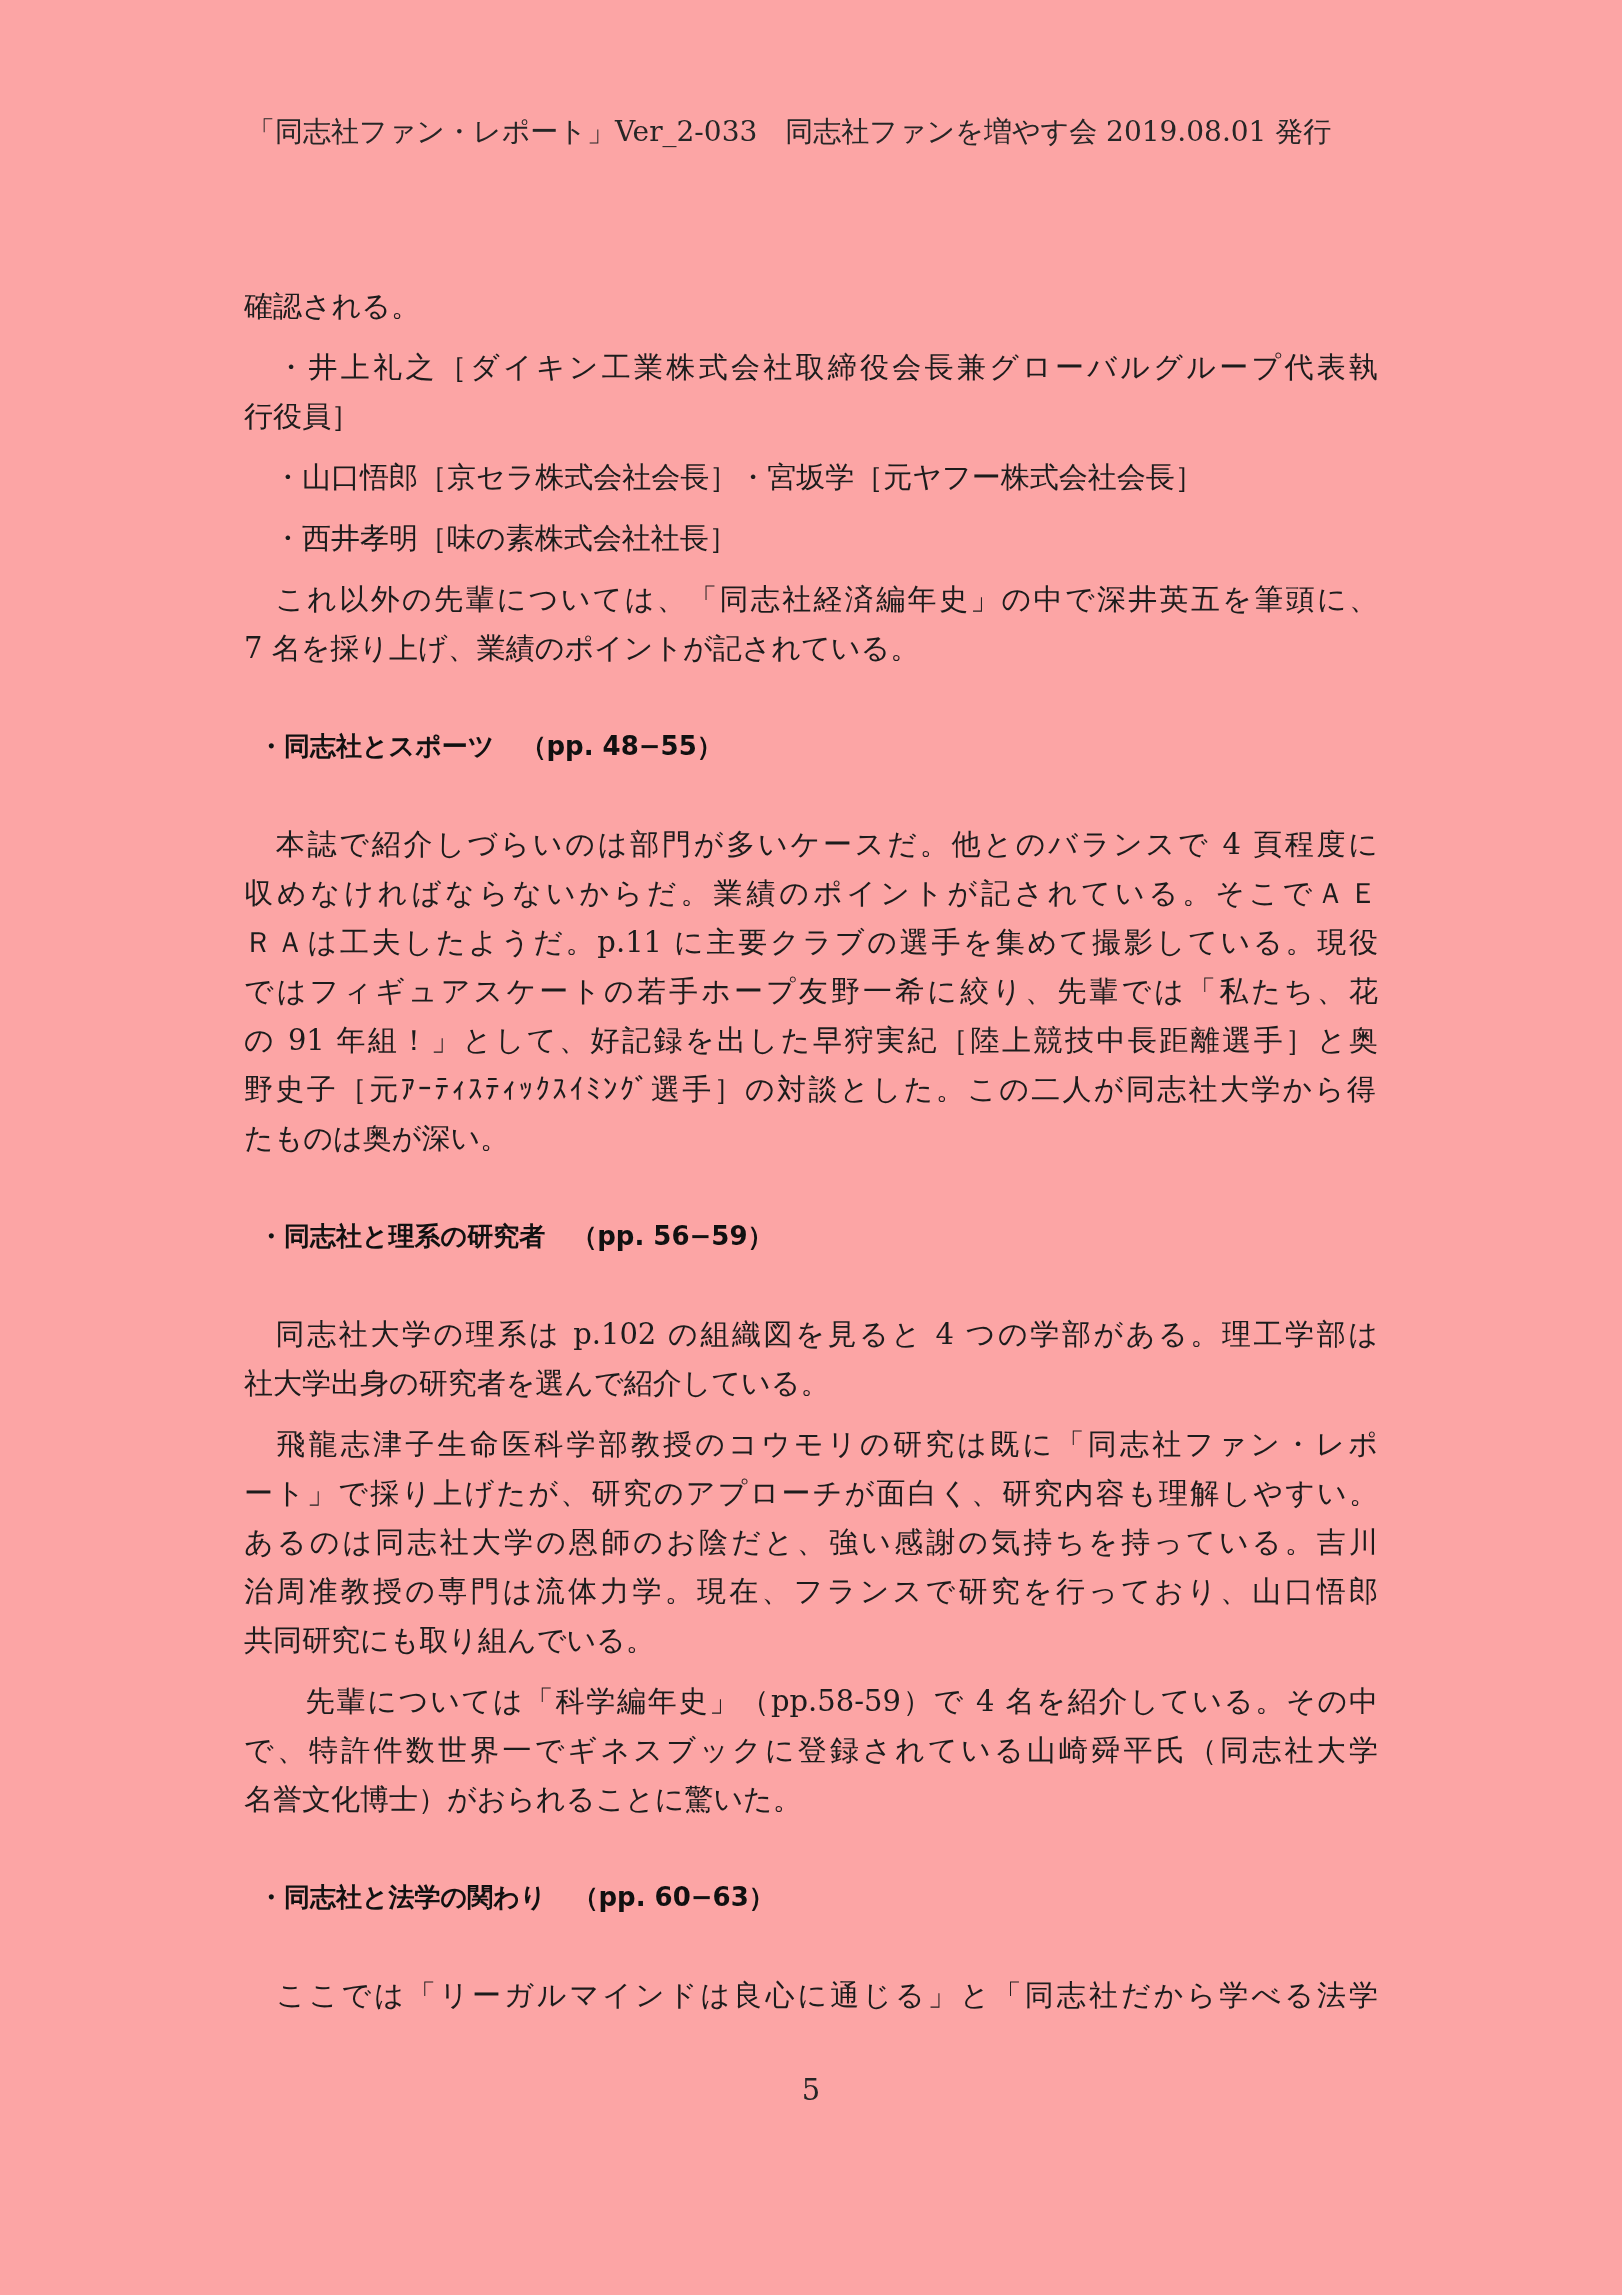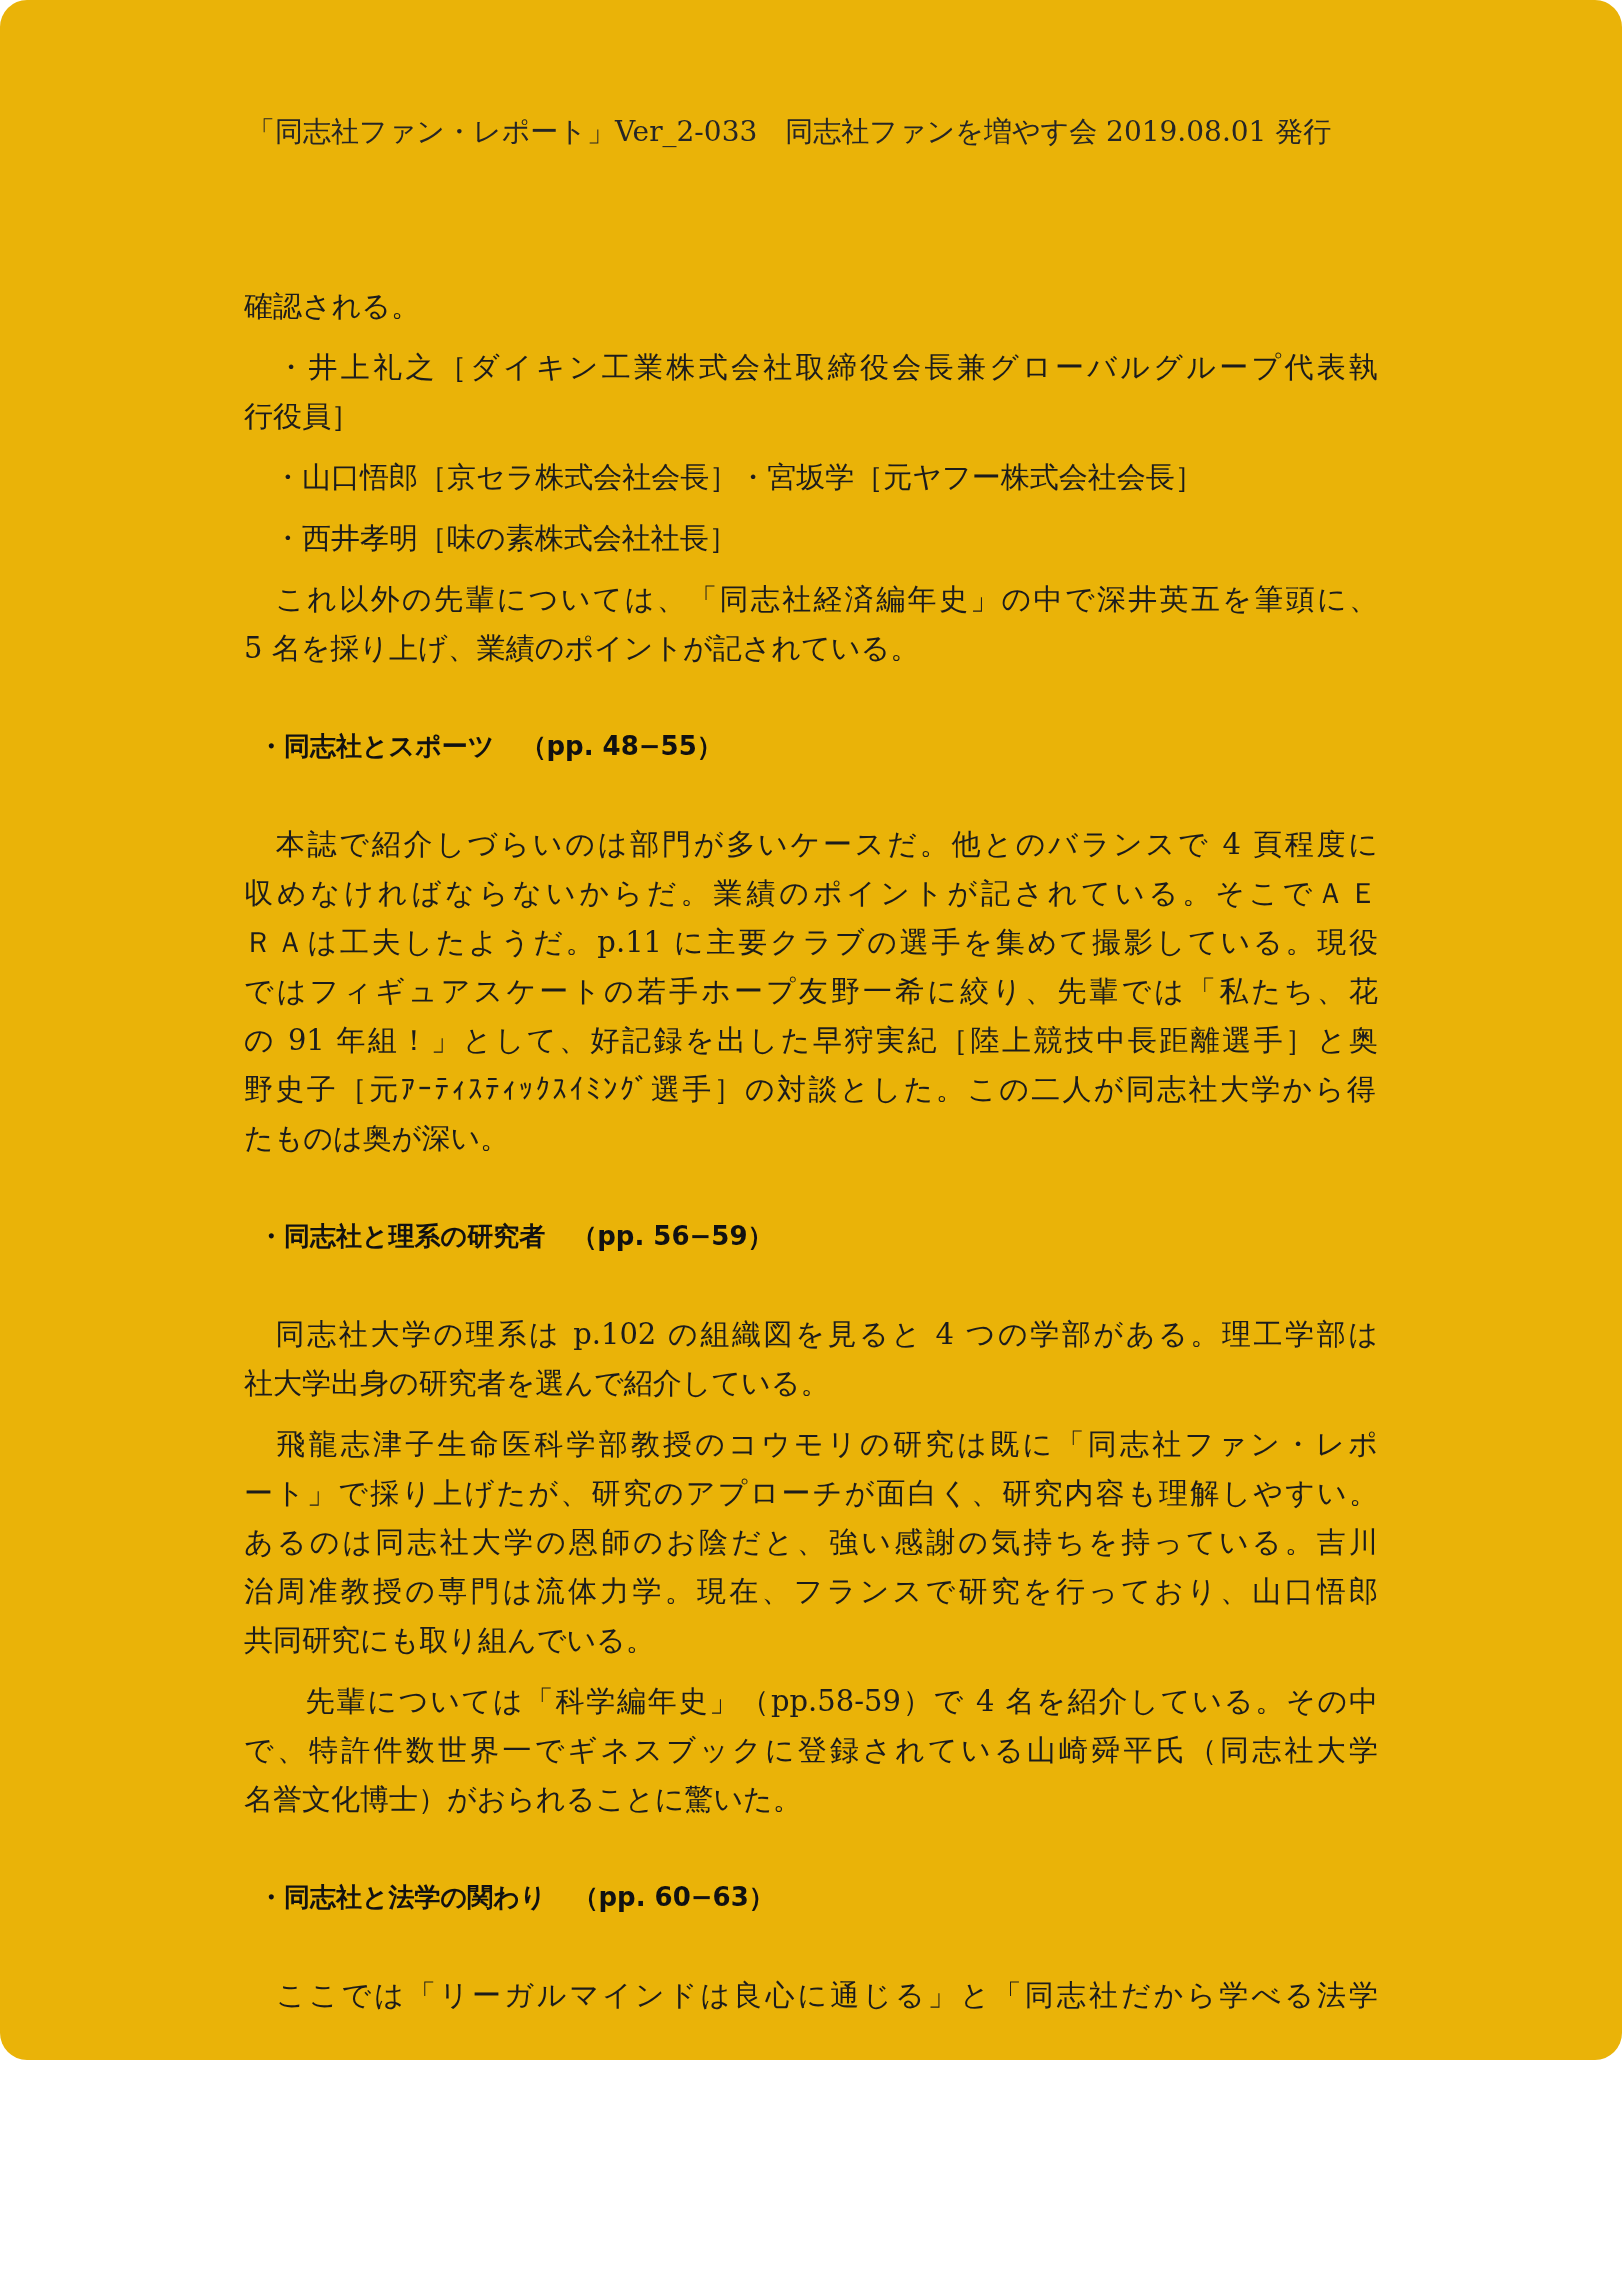--- a/index.html
+++ b/index.html
@@ -3,26 +3,25 @@
 <meta charset="utf-8">
 <style>
   html, body {
     margin: 0;
     padding: 0;
     background: #ffffff;
   }
   .page {
     position: relative;
     width: 1622px;
-    height: 2060px;
-    background: #eab308;
+    height: 2295px;
+    background: #fca5a5;
     color: #1c1c1c;
     overflow: hidden;
     font-family: "DejaVu Serif", "Liberation Serif", serif;
-    border-radius: 27px;
   }
   .header {
     padding-top: 116px;
     margin-left: 247px;
     font-size: 28px;
     line-height: 31px;
     white-space: pre;
     color: #262626;
   }
   .body {
@@ -76,21 +75,21 @@
         <div class="line">行役員］</div>
       </div>
       <div class="para">
         <div class="line">　・山口悟郎［京セラ株式会社会長］・宮坂学［元ヤフー株式会社会長］</div>
       </div>
       <div class="para">
         <div class="line">　・西井孝明［味の素株式会社社長］</div>
       </div>
       <div class="para">
         <div class="line j">　これ以外の先輩については、「同志社経済編年史」の中で深井英五を筆頭に、</div>
-        <div class="line">5 名を採り上げ、業績のポイントが記されている。</div>
+        <div class="line">7 名を採り上げ、業績のポイントが記されている。</div>
       </div>
       <div class="heading">　・同志社とスポーツ　（pp. 48−55）</div>
       <div class="para">
         <div class="line j">　本誌で紹介しづらいのは部門が多いケースだ。他とのバランスで 4 頁程度に</div>
         <div class="line j">収めなければならないからだ。業績のポイントが記されている。そこでＡＥ</div>
         <div class="line j">ＲＡは工夫したようだ。p.11 に主要クラブの選手を集めて撮影している。現役</div>
         <div class="line j">ではフィギュアスケートの若手ホープ友野一希に絞り、先輩では「私たち、花</div>
         <div class="line j">の 91 年組！」として、好記録を出した早狩実紀［陸上競技中長距離選手］と奥</div>
         <div class="line j">野史子［元ｱｰﾃｨｽﾃｨｯｸｽｲﾐﾝｸﾞ選手］の対談とした。この二人が同志社大学から得</div>
         <div class="line">たものは奥が深い。</div>

